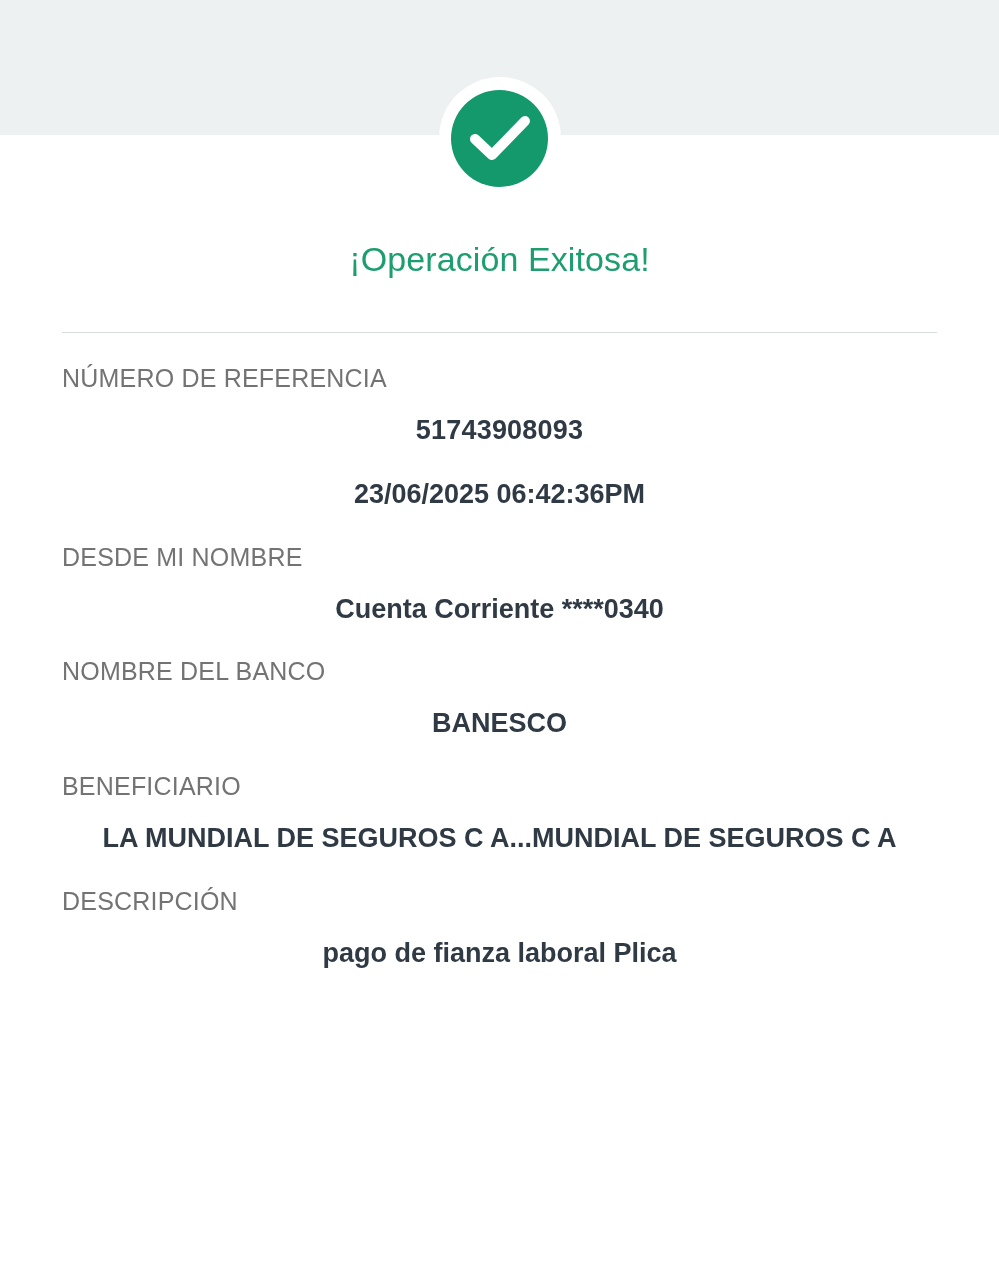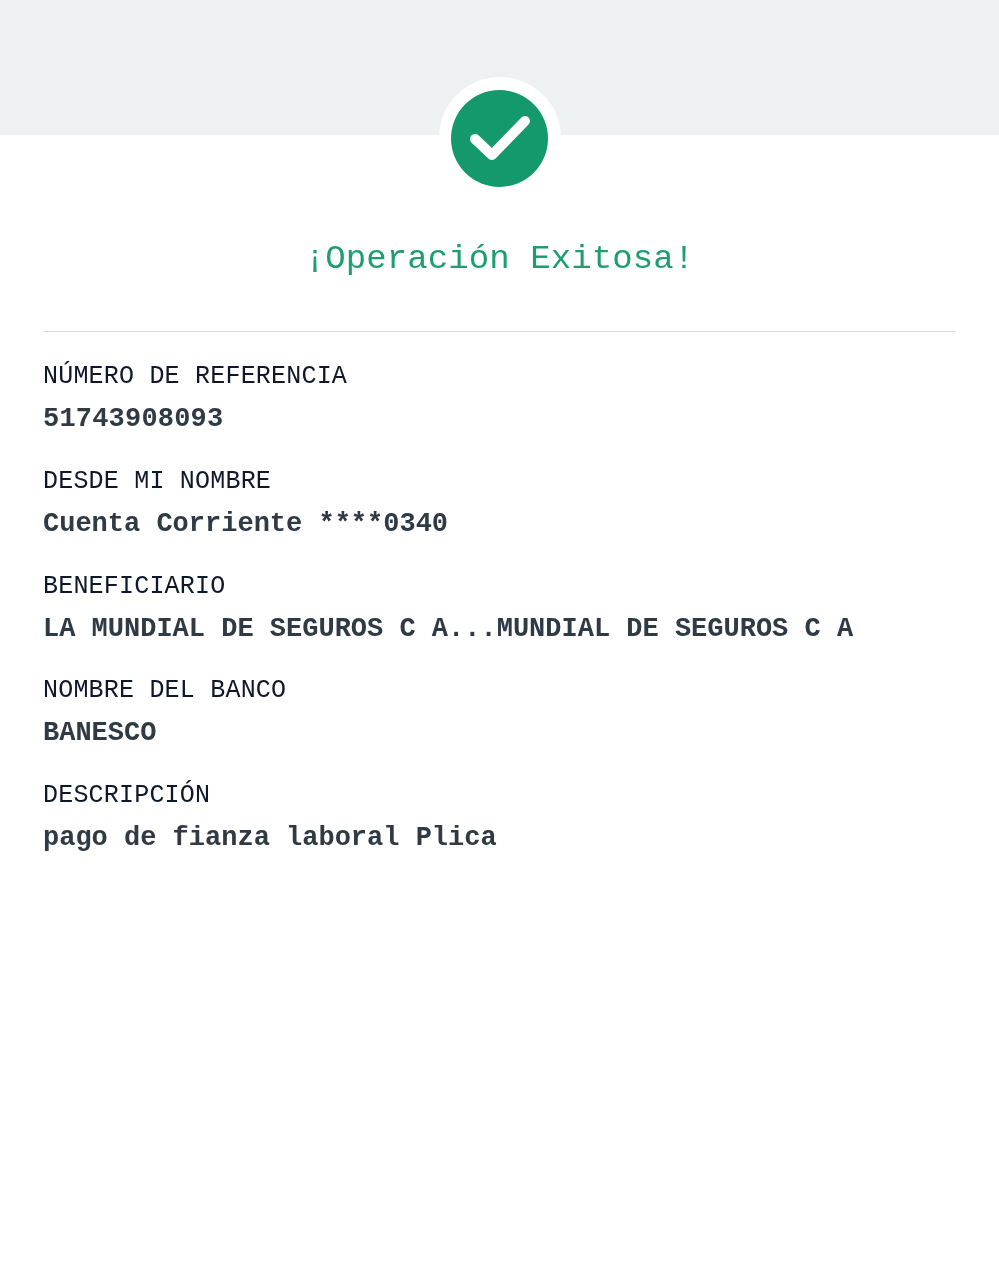--- a/index.html
+++ b/index.html
@@ -46,23 +46,22 @@
     display: flex;
     align-items: center;
     justify-content: center;
   }
   .check-circle svg {
     display: block;
   }
 
   
   .content {
-    padding: 0 43px;
+    padding: 0 62px;
     box-sizing: border-box;
-    font-family: Liberation Mono, monospace;
   }
 
   .success-title {
     margin-top: 105px;
     text-align: center;
     color: #1d9e6f;
     font-size: 34px;
     font-weight: 400;
     letter-spacing: 0.1px;
   }
@@ -75,32 +74,33 @@
   }
 
   .field {
     margin-top: 30px;
   }
   .field:first-of-type {
     margin-top: 34px;
   }
   .field-label {
     font-size: 25px;
-    color: #0f172a;
+    color: #737373;
     font-weight: 400;
     letter-spacing: 0.2px;
     line-height: 1.2;
   }
   .field-value {
     font-size: 27px;
     color: #2f3a45;
     font-weight: bold;
     line-height: 1.25;
-    margin-top: 11px;
+    margin-top: 21px;
     white-space: nowrap;
+    text-align: center;
   }
   .field-value.ref {
     letter-spacing: 0.2px;
   }
 </style>
 </head>
 <body>
 
 <div class="top-band">
   <div class="check-wrap">
@@ -117,35 +117,36 @@
   <div class="success-title">¡Operación Exitosa!</div>
 
   <div class="divider"></div>
 
   <div class="field">
     <div class="field-label">NÚMERO DE REFERENCIA</div>
     <div class="field-value ref">51743908093</div>
   </div>
 
   <div class="field">
+    <div class="field-value">23/06/2025 06:42:36PM</div>
   </div>
 
   <div class="field">
     <div class="field-label">DESDE MI NOMBRE</div>
     <div class="field-value">Cuenta Corriente ****0340</div>
   </div>
 
   <div class="field">
-    <div class="field-label">BENEFICIARIO</div>
-    <div class="field-value">LA MUNDIAL DE SEGUROS C A...MUNDIAL DE SEGUROS C A</div>
+    <div class="field-label">NOMBRE DEL BANCO</div>
+    <div class="field-value">BANESCO</div>
   </div>
 
   <div class="field">
-    <div class="field-label">NOMBRE DEL BANCO</div>
-    <div class="field-value">BANESCO</div>
+    <div class="field-label">BENEFICIARIO</div>
+    <div class="field-value">LA MUNDIAL DE SEGUROS C A...MUNDIAL DE SEGUROS C A</div>
   </div>
 
 
 
   <div class="field">
     <div class="field-label">DESCRIPCIÓN</div>
     <div class="field-value">pago de fianza laboral Plica</div>
   </div>
 
 </div>

